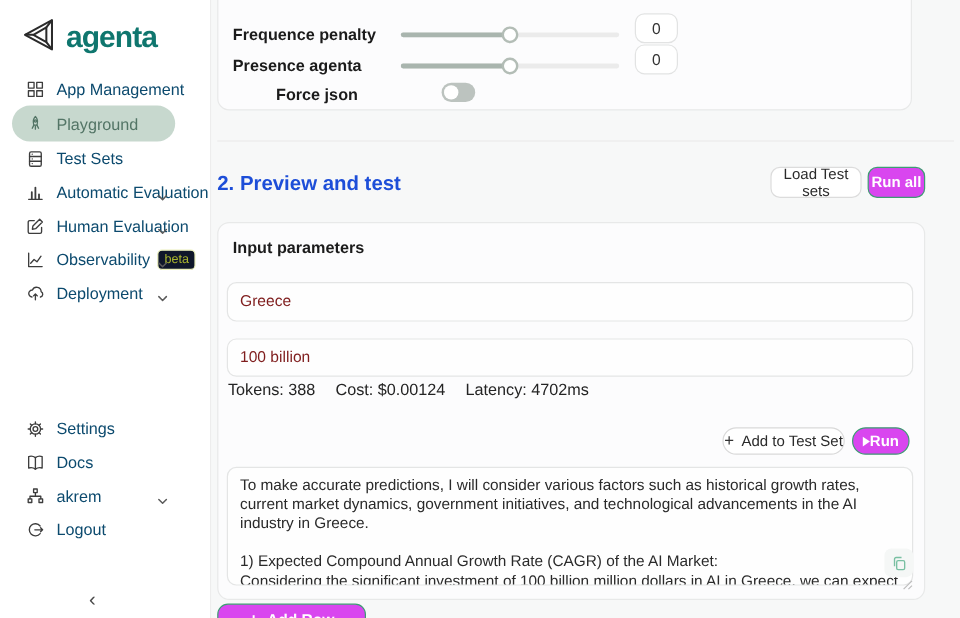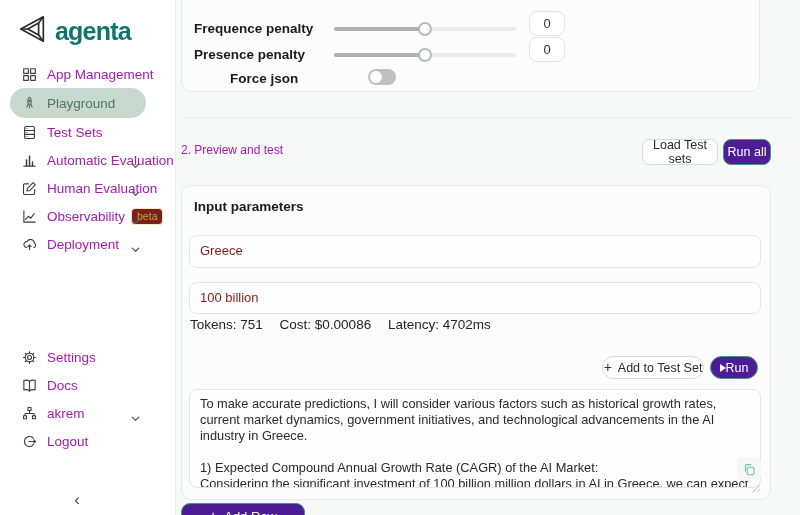--- a/index.html
+++ b/index.html
@@ -8,52 +8,52 @@
   #app { position:relative; width:800px; height:515px; overflow:hidden; background:#f7f8f8; }
 
   
   .sidebar { position:absolute; left:0; top:0; width:176px; height:515px; background:#ffffff; border-right:1px solid #ededed; }
   .logo { position:absolute; left:18px; top:14px; display:flex; align-items:center; gap:7px; }
   .logo-text { font-size:25px; font-weight:700; letter-spacing:-0.8px; color:#0f766e; }
   .nav { position:absolute; left:10px; width:136px; }
   .nav-top { top:60px; }
   .nav-bottom { top:343px; }
   .nav-item { position:relative; display:flex; align-items:center; height:28px; padding-left:12px; cursor:pointer; }
-  .nav-item .lbl { margin-left:10px; font-size:13.5px; color:#a21caf; white-space:nowrap; }
+  .nav-item .lbl { margin-left:10px; font-size:13.5px; color:#0c4a6e; white-space:nowrap; }
   .nav-item.active { background:#c7d8ce; border-radius:16px; height:30px; }
   .nav-item.active .lbl { color:#537566; }
   .nav-icon { width:15px; height:15px; flex:0 0 15px; display:flex; align-items:center; justify-content:center; }
   .nav-icon svg { width:15px; height:15px; stroke:#3d3d3d; fill:none; stroke-width:1.2; stroke-linecap:round; stroke-linejoin:round; }
   .nav-item.active .nav-icon svg { stroke:#537566; }
   .chev { position:absolute; right:6px; top:50%; margin-top:-4px; }
   .chev svg { width:9px; height:8px; stroke:#5b5b5b; fill:none; stroke-width:1.4; stroke-linecap:round; stroke-linejoin:round; }
-  .badge-beta { margin-left:6px; font-size:10.5px; color:#a9b52e; background:#7f1d1d; border:1px solid #ebf0bc; border-radius:4px; padding:0 5px; line-height:15px; }
+  .badge-beta { margin-left:6px; font-size:10.5px; color:#a9b52e; background:#0f172a; border:1px solid #ebf0bc; border-radius:4px; padding:0 5px; line-height:15px; }
   .collapse-btn { position:absolute; left:62px; top:490px; width:30px; height:22px; text-align:center; font-size:17px; color:#4a4a4a; cursor:pointer; line-height:20px; }
 
   
   .main { position:absolute; left:176px; top:0; width:624px; height:515px; }
 
   .card { position:absolute; background:#fcfcfd; border:1px solid #e8e9e9; border-radius:10px; }
   .params-card { left:5px; top:-12px; width:579px; height:104px; }
   .p-row { position:absolute; left:12px; right:12px; height:24px; }
   .p-label { position:absolute; left:0; top:4px; font-size:13.5px; font-weight:700; color:#1b1b1b; }
   .slider { position:absolute; left:140px; top:5px; width:182px; height:14px; cursor:pointer; }
   .slider .track { position:absolute; left:0; right:0; top:5px; height:4px; border-radius:2px; background:#ebebeb; }
   .slider .fill  { position:absolute; left:0; width:50%; top:5px; height:4px; border-radius:2px; background:#a9b5ae; }
   .slider .knob  { position:absolute; left:calc(50% - 7px); top:0; width:14px; height:14px; border-radius:50%; background:#fff; border:2px solid #b3bdb6; }
   .val-box { position:absolute; left:335px; top:-6px; width:36px; height:25px; background:#fff; border:1px solid #e2e3e3; border-radius:8px; font-size:13px; color:#333; text-align:center; line-height:23px; }
   .toggle { position:absolute; left:138px; top:2px; width:28px; height:16px; border-radius:9px; background:#bcc3bf; cursor:pointer; }
   .toggle .dot { position:absolute; left:2px; top:2px; width:12px; height:12px; border-radius:50%; background:#fff; }
 
   .divider { position:absolute; left:5px; top:117px; width:614px; height:1px; background:#ececec; }
 
-  .section-title { position:absolute; left:5px; top:143px; font-size:12px; font-weight:400; color:#a21caf; }
+  .section-title { position:absolute; left:5px; top:143px; font-size:17px; font-weight:700; color:#1d4ed8; }
   .btn { display:flex; align-items:center; justify-content:center; cursor:pointer; font-size:12.5px; }
   .btn-default { background:#fff; border:1px solid #dcdcdc; border-radius:8px; color:#2b2b2b; }
-  .btn-green { background:#4c1d95; border:1px solid #3e9c73; border-radius:8px; color:#fff; }
+  .btn-green { background:#d946ef; border:1px solid #3e9c73; border-radius:8px; color:#fff;font-weight:bold; }
   .btn-load { position:absolute; left:466px; top:139px; width:76px; height:26px; }
   .btn-runall { position:absolute; left:547px; top:139px; width:48px; height:26px; }
 
   .input-card { left:5px; top:185px; width:590px; height:315px; }
   .ic-title { position:absolute; left:12px; top:13px; font-size:13.5px; font-weight:700; color:#1b1b1b; }
   .text-input { position:absolute; left:7px; width:572px; background:#fefefe; border:1px solid #e4e5e5; border-radius:8px; padding:7px 10px; font-size:13px; color:#7f1d1d; cursor:text; }
   .ti-1 { top:49px; height:33px; }
   .ti-2 { top:96px; height:32px; }
   .stats { position:absolute; left:8px; top:131px; font-size:13.5px; color:#242424; }
   .stats span { margin-right:13px; }
@@ -224,21 +224,21 @@
       <div class="p-row" style="top:28px;">
         <span class="p-label">Frequence penalty</span>
         <div class="slider">
           <div class="track"></div>
           <div class="fill"></div>
           <div class="knob"></div>
         </div>
         <div class="val-box">0</div>
       </div>
       <div class="p-row" style="top:54px;">
-        <span class="p-label">Presence penalty</span>
+        <span class="p-label">Presence agenta</span>
         <div class="slider">
           <div class="track"></div>
           <div class="fill"></div>
           <div class="knob"></div>
         </div>
         <div class="val-box">0</div>
       </div>
       <div class="p-row" style="top:78px;margin-left:36px;">
         <span class="p-label">Force json</span>
         <div class="toggle">
@@ -253,22 +253,22 @@
     <button class="btn btn-default btn-load">Load Test sets</button>
     <button class="btn btn-green btn-runall">Run all</button>
 
     <section class="card input-card">
       <div class="ic-title">Input parameters</div>
 
       <div class="text-input ti-1">Greece</div>
       <div class="text-input ti-2">100 billion</div>
 
       <div class="stats">
-        <span>Tokens: 751</span>
-        <span>Cost: $0.00086</span>
+        <span>Tokens: 388</span>
+        <span>Cost: $0.00124</span>
         <span>Latency: 4702ms</span>
       </div>
 
       <button class="btn pill btn-addts">
         <span class="plus">+</span>
         <span>Add to Test Set</span>
       </button>
       <button class="btn btn-green pill btn-run">
         <span class="play"></span>
         <span>Run</span>

